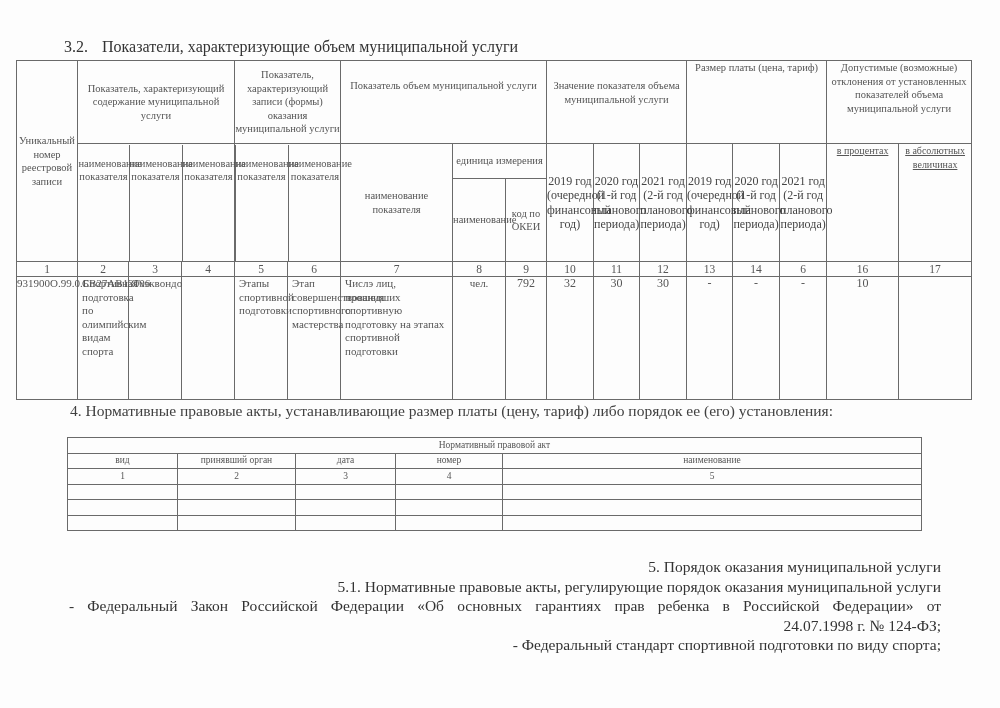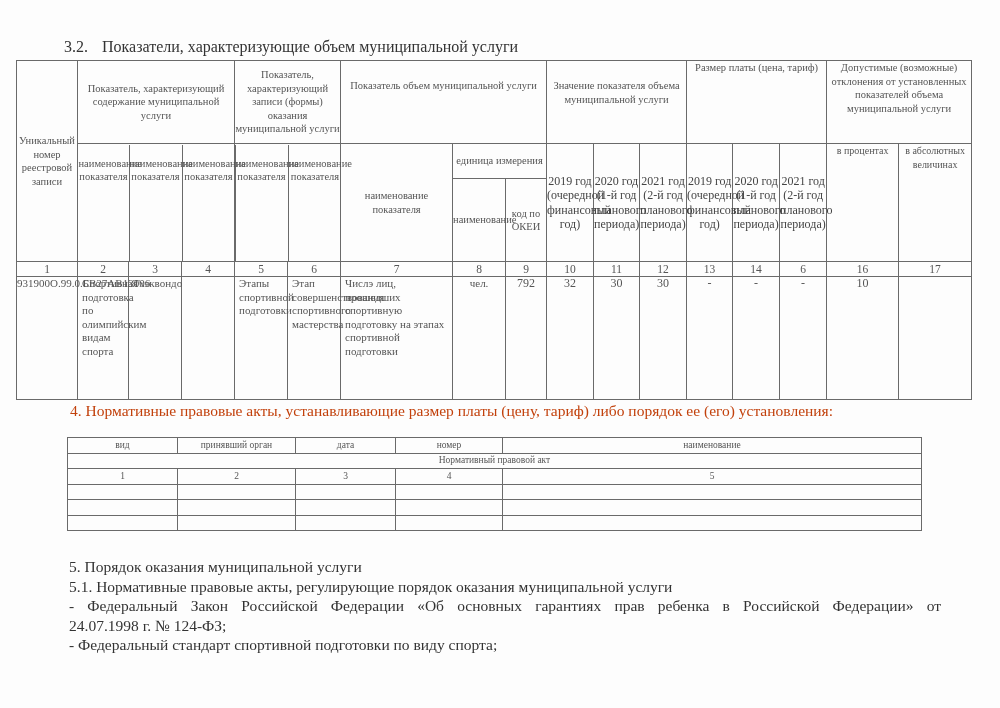--- a/index.html
+++ b/index.html
@@ -11,26 +11,26 @@
     .h3 .num { margin-right: 14px; text-align: center; }
     table { border-collapse: collapse; }
     td { border: 1px solid #6a6a6a; padding: 0; text-align: center; vertical-align: middle; color: #555; }
     #t1 { position: absolute; left: 16px; top: 60px; width: 955px; table-layout: fixed; font-size: 10.5px; line-height: 13.5px; }
     #t1 .hdr td { vertical-align: middle; }
     #t1 .row-nums td { font-size: 11.5px; height: 14px; line-height: 13px; color: #555; }
     #t1 .yr { font-size: 12px; line-height: 14.5px; color: #444; vertical-align: top; }
     #t1 .data td { vertical-align: top; font-size: 11px; line-height: 13.5px; color: #555; height: 122px; }
     #t1 .data td.left { text-align: left; padding-left: 4px; }
     #t1 .data td.num { font-size: 12px; }
-    #t1 .sm { font-size: 10px; }
-    .h4 { position: absolute; left: 70px; top: 402px; font-size: 15.5px; color: #c2410c; }
+    #t1 .sm { font-size: 10px; text-decoration: underline; }
+    .h4 { position: absolute; left: 70px; top: 402px; font-size: 15.5px; color: #404040; }
     #t2 { position: absolute; left: 67px; top: 437px; width: 854px; table-layout: fixed; font-size: 9.5px; line-height: 13px; color: #666; }
     #t2 td { height: 14.5px; }
     .s5 { position: absolute; left: 69px; top: 557px; width: 872px; font-size: 15.5px; line-height: 19.5px; color: #333; }
-    .s5 p { margin: 0; }
+    .s5 p { margin: 0; text-align: right; }
     .justify { text-align: justify; text-align-last: justify; }
   </style>
 </head>
 <body>
 
 <div class="h3">
   <span class="num">3.2.</span><span>Показатели, характеризующие объем муниципальной услуги</span>
 </div>
 
 <table id="t1">
@@ -138,28 +138,28 @@
 <table id="t2">
   <colgroup>
     <col style="width:110px">
       <col style="width:118px">
       <col style="width:100px">
       <col style="width:107px">
       <col style="width:419px">
   </colgroup>
   <tbody>
       <tr>
+    <td colspan="5">Нормативный правовой акт</td>
+  </tr>
+  <tr>
     <td>вид</td>
     <td>принявший орган</td>
     <td>дата</td>
     <td>номер</td>
     <td>наименование</td>
-  </tr>
-  <tr>
-    <td colspan="5">Нормативный правовой акт</td>
   </tr>
   <tr>
     <td>1</td>
     <td>2</td>
     <td>3</td>
     <td>4</td>
     <td>5</td>
   </tr>
   <tr>
     <td></td>

